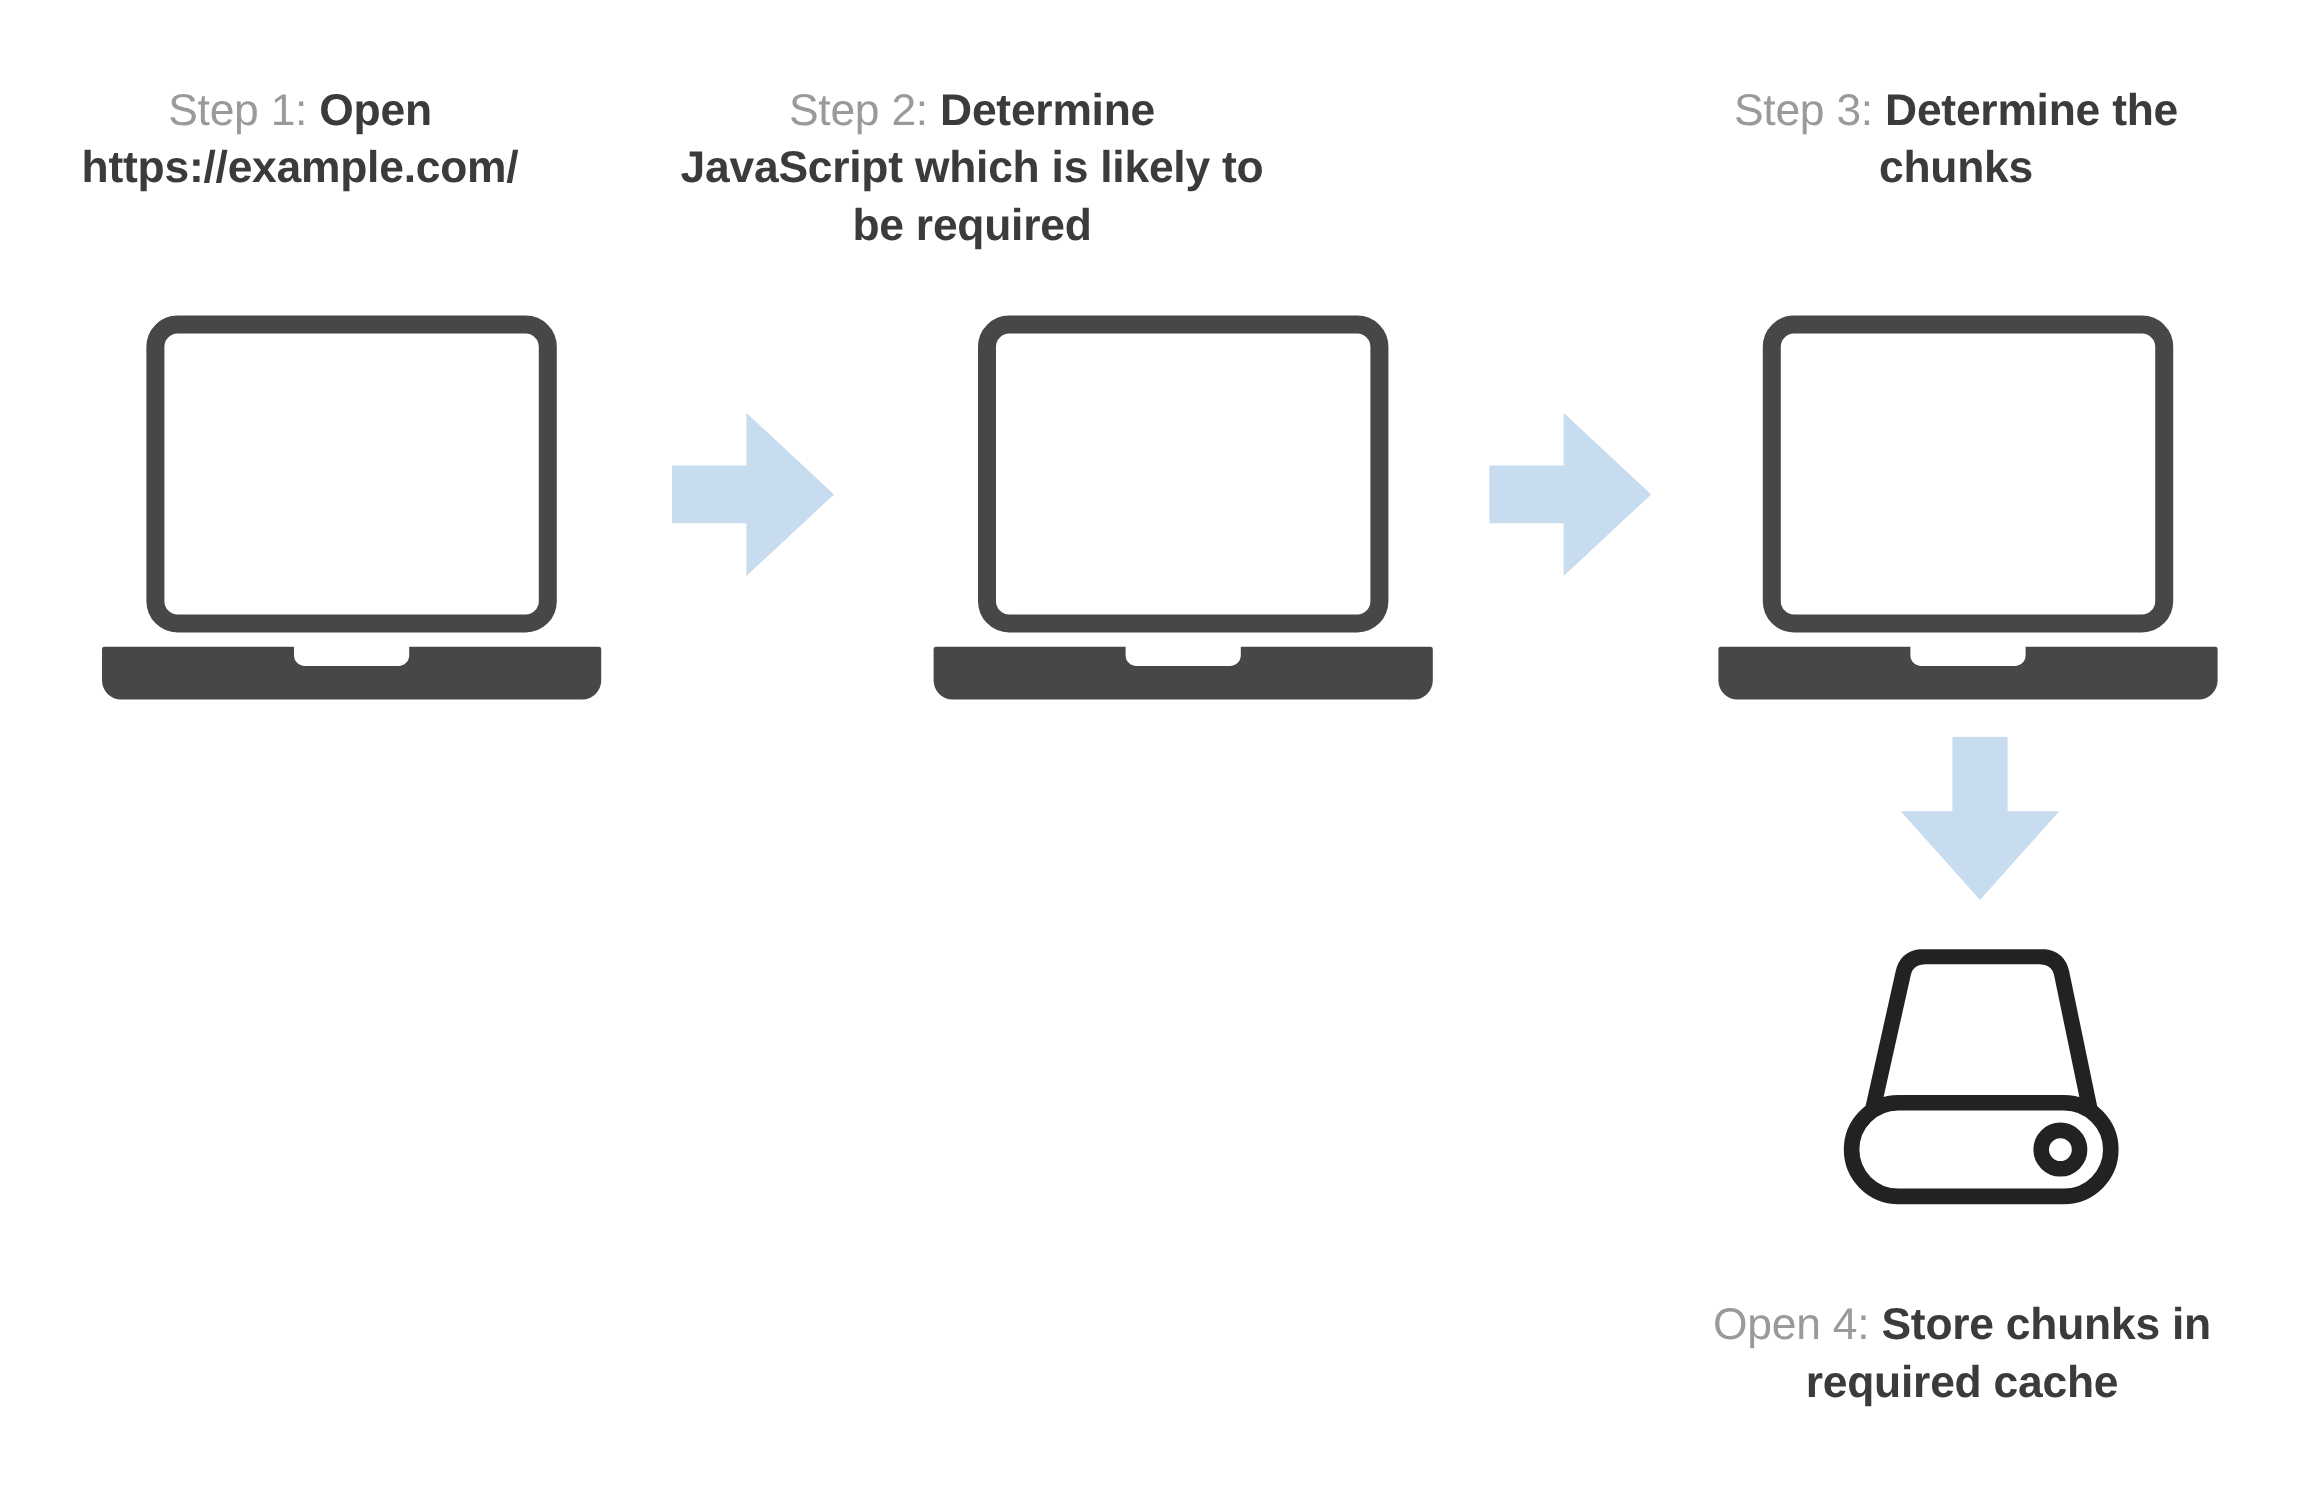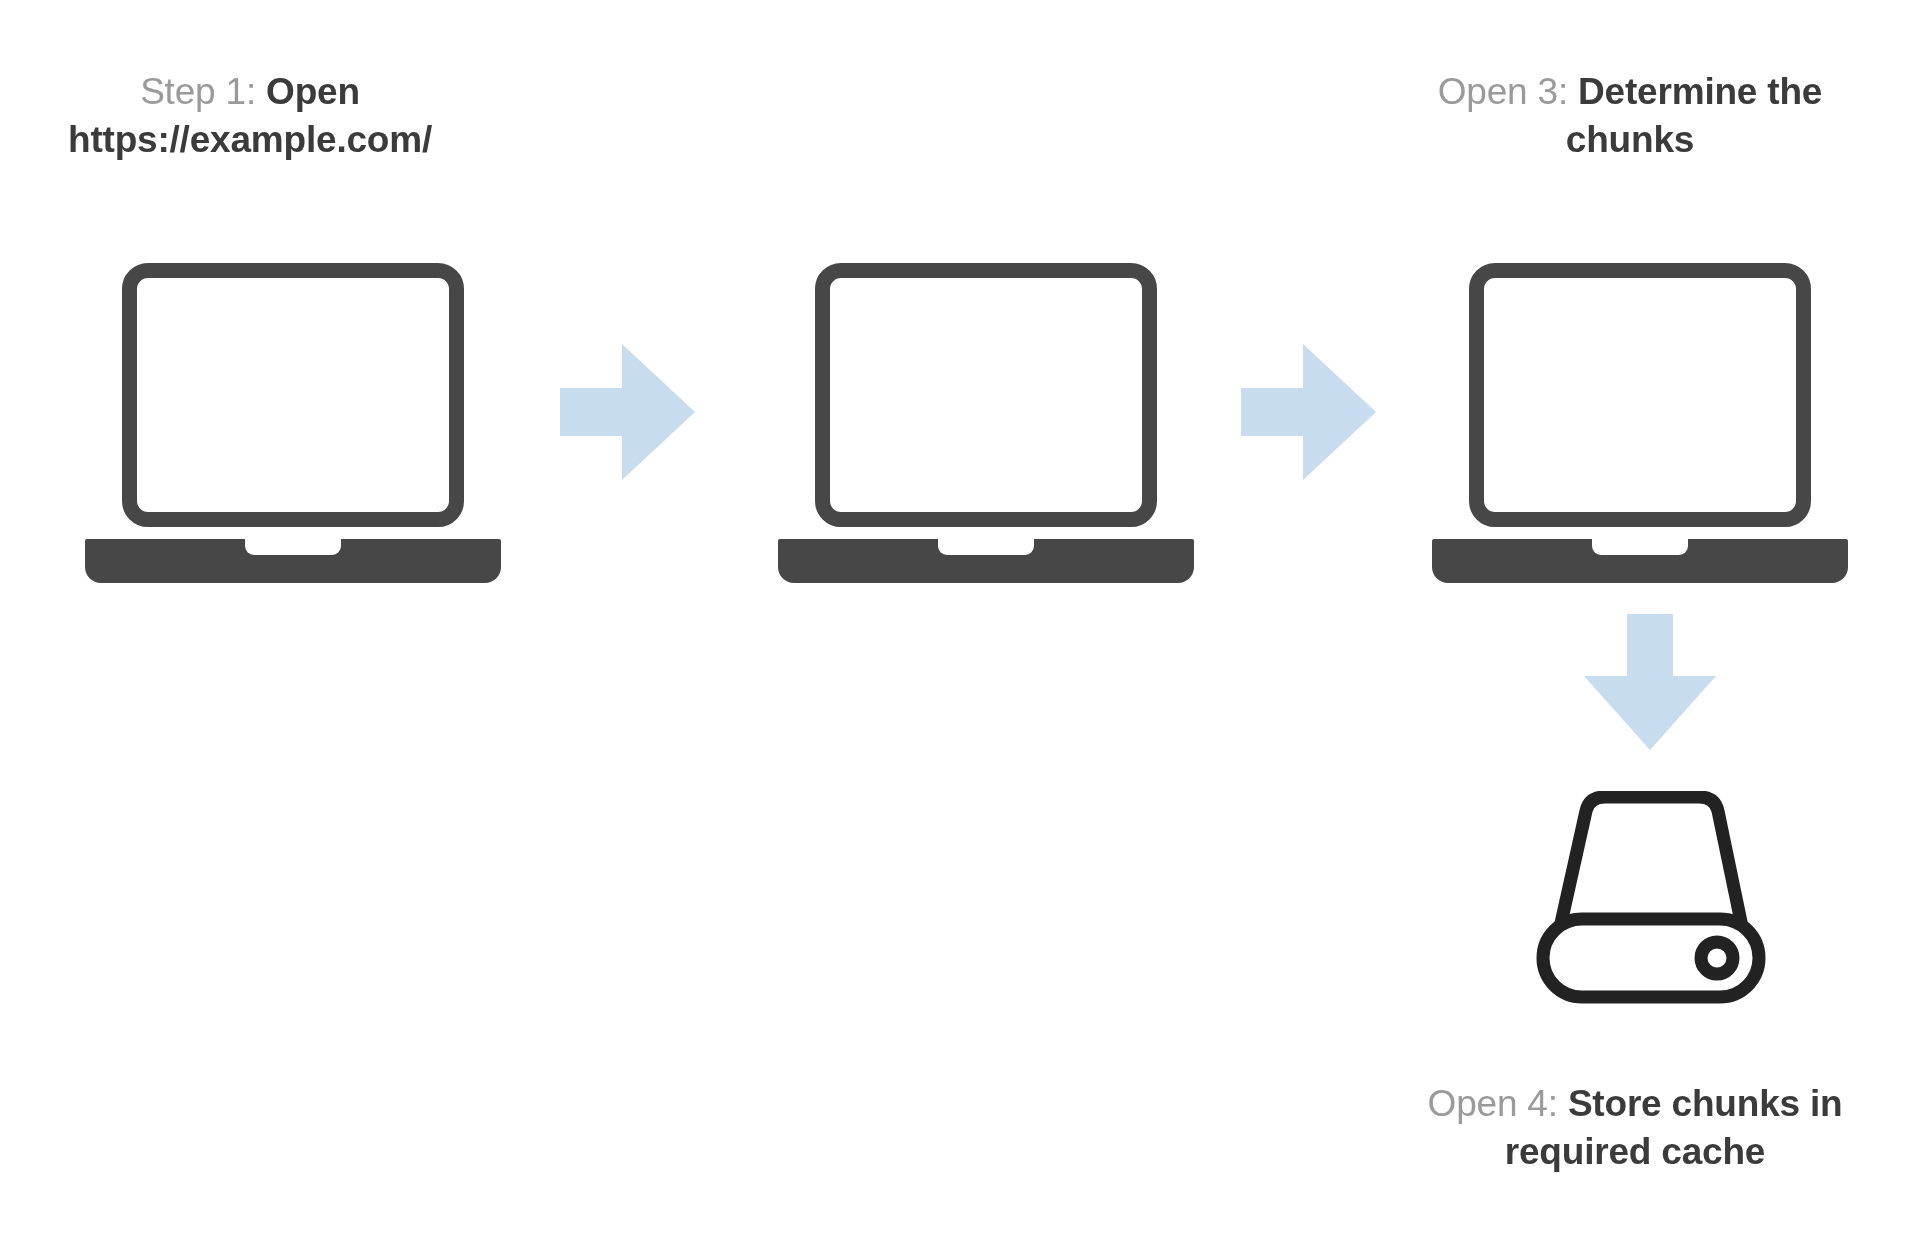--- a/index.html
+++ b/index.html
@@ -129,37 +129,40 @@
       <div class="notch"></div>
     </div>
   </div>
 
   <div class="arrow-right" id="arrow-1">
     <svg viewBox="0 0 135 136" width="135" height="136" aria-hidden="true">
       <polygon points="0,44 62,44 62,0 135,68 62,136 62,92 0,92" fill="#c8dcef"></polygon>
     </svg>
   </div>
 
+  <div class="caption" id="caption-2">
+    <span class="step-prefix">Step 2: </span><span class="step-text">Determine JavaScript which is likely to be required</span>
+  </div>
 
   <div class="laptop" id="laptop-2">
     <div class="screen"></div>
     <div class="base">
       <div class="bar"></div>
       <div class="notch"></div>
     </div>
   </div>
 
   <div class="arrow-right" id="arrow-2">
     <svg viewBox="0 0 135 136" width="135" height="136" aria-hidden="true">
       <polygon points="0,44 62,44 62,0 135,68 62,136 62,92 0,92" fill="#c8dcef"></polygon>
     </svg>
   </div>
 
   <div class="caption" id="caption-3">
-    <span class="step-prefix">Open 3: </span><span class="step-text">Determine the chunks</span>
+    <span class="step-prefix">Step 3: </span><span class="step-text">Determine the chunks</span>
   </div>
 
   <div class="laptop" id="laptop-3">
     <div class="screen"></div>
     <div class="base">
       <div class="bar"></div>
       <div class="notch"></div>
     </div>
   </div>
 

